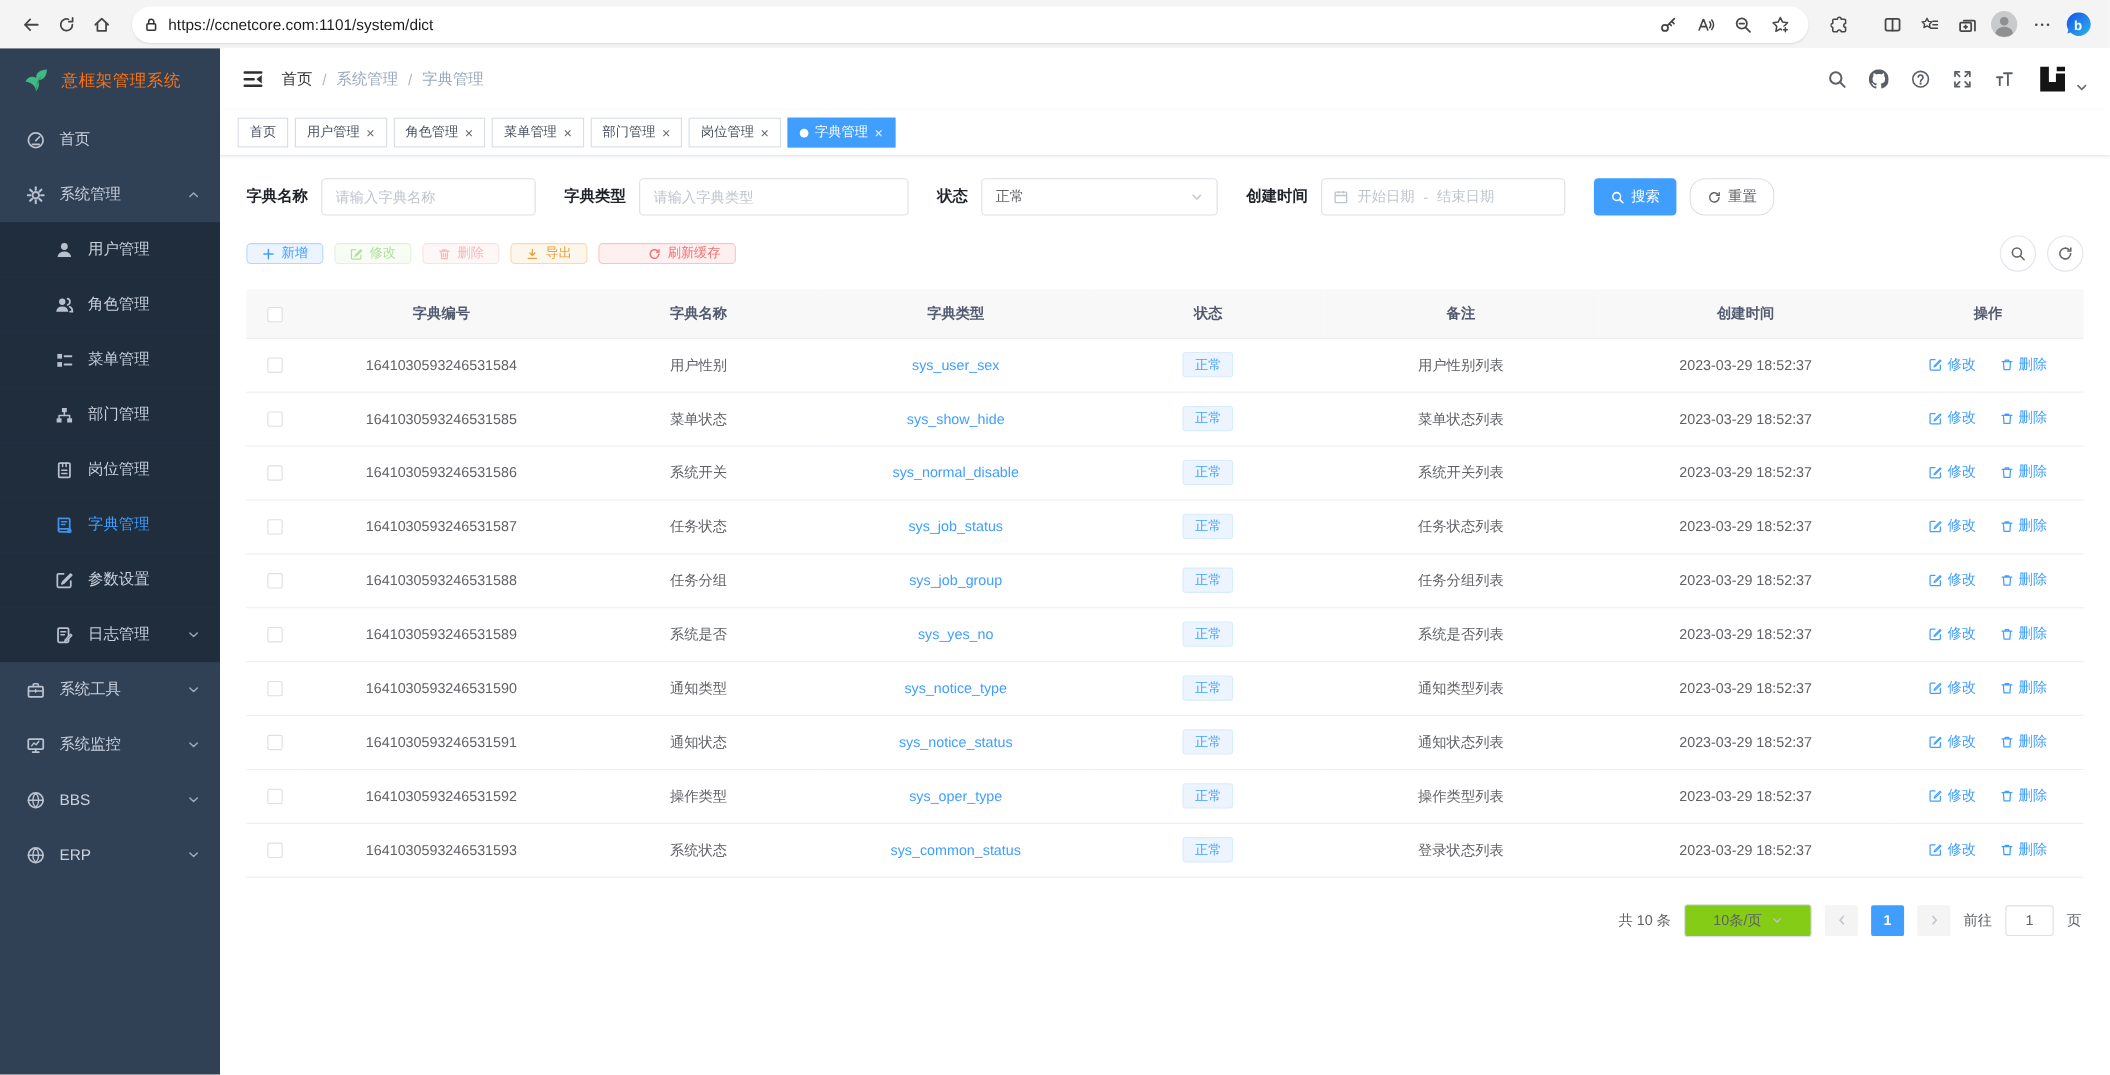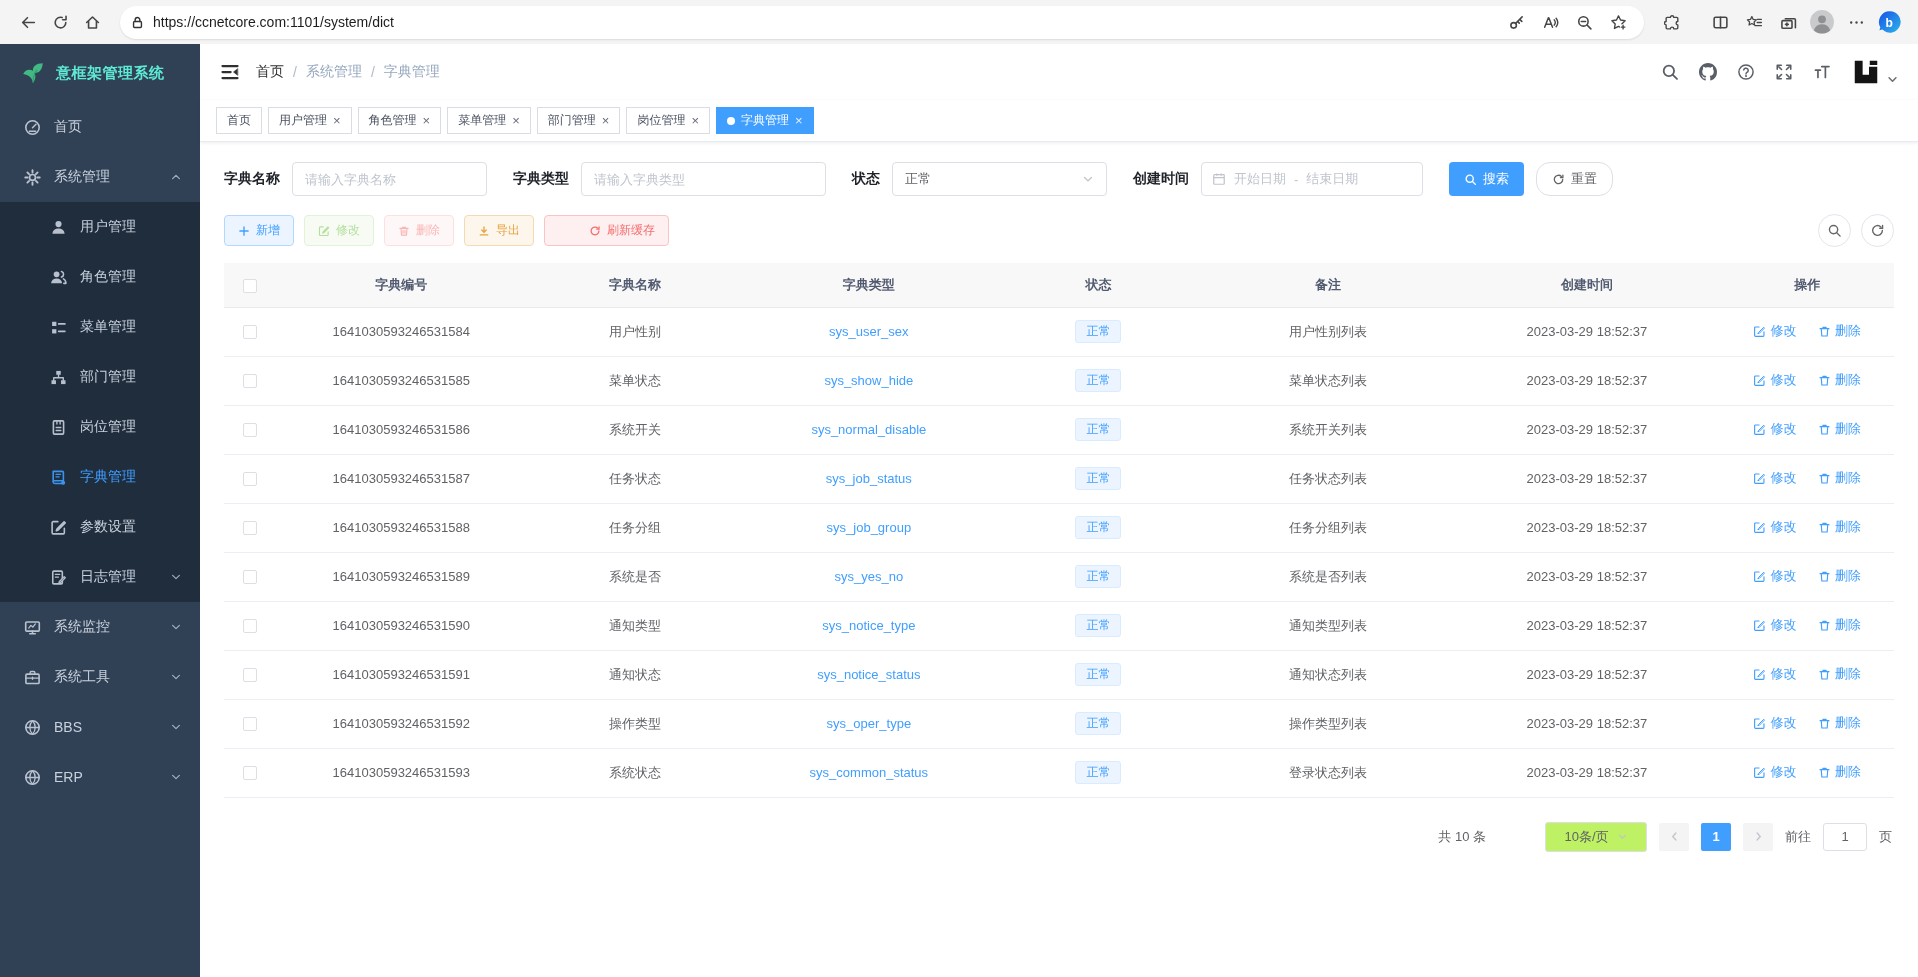--- a/index.html
+++ b/index.html
@@ -24,21 +24,21 @@
   .browser-right{display:flex;align-items:center;gap:2px;flex:none;}
   .v-divider{width:1px;height:18px;background:#c9c9c9;margin:0 6px;}
   .avatar-badge svg{width:26px;height:26px;}
   .bing-badge svg{width:28px;height:28px;}
 
   
   .app{display:flex;height:933px;}
   .sidebar{width:200px;flex:none;background:var(--sidebar-bg);overflow:hidden;}
   .logo-row{height:58px;display:flex;align-items:center;gap:10px;padding-left:20px;}
   .logo-mark{width:26px;height:26px;}
-  .logo-title{color:#5eead4;font-size:15px;font-weight:bold;letter-spacing:.5px;}
+  .logo-title{color:#f97316;font-size:15px;font-weight:normal;letter-spacing:.5px;}
   .menu-item{height:50px;display:flex;align-items:center;gap:13px;padding:0 18px 0 24px;
              font-size:14px;color:#c9d1dd;cursor:pointer;}
   .menu-item.sub{padding-left:50px;background:var(--submenu-bg);}
   .menu-item.active{color:var(--accent);}
   .menu-item .m-icon{width:17px;height:17px;opacity:.9;flex:none;}
   .menu-item .chevron{margin-left:auto;width:12px;height:12px;opacity:.75;}
 
   .main{flex:1;display:flex;flex-direction:column;min-width:0;background:#fff;}
 
   
@@ -79,21 +79,21 @@
             gap:8px;padding:0 10px;font-size:13px;color:#bfc4cd;background:#fff;}
   .date-box .cal{width:14px;height:14px;color:#c0c4cc;flex:none;}
   .date-sep{color:#bfc4cd;}
   .btn{height:34px;border-radius:4px;display:inline-flex;align-items:center;gap:6px;padding:0 15px;
        font-size:13px;cursor:pointer;border:1px solid transparent;white-space:nowrap;}
   .btn .bt-icon{width:13px;height:13px;}
   .btn-search{background:var(--accent);color:#fff;}
   .btn-reset{background:#fff;border-color:#dcdfe6;color:#606266;margin-left:12px;border-radius:14px;}
 
   .toolbar-row{display:flex;align-items:center;gap:10px;margin-top:18px;}
-  .btn-plain{height:31px;padding:0 13px;font-size:12px;border-radius:4px;display:inline-flex;align-items:center;
+  .btn-plain{height:19px;padding:0 13px;font-size:12px;border-radius:4px;display:inline-flex;align-items:center;
              gap:6px;border:1px solid;cursor:pointer;white-space:nowrap;}
   .btn-plain .bt-icon{width:12px;height:12px;}
   .bp-add{color:var(--accent);background:#ecf5ff;border-color:#b3d8ff;}
   .bp-edit{color:var(--success);background:#f0f9eb;border-color:#c2e7b0;}
   .bp-del{color:var(--danger);background:#fef0f0;border-color:#fbc4c4;}
   .bp-export{color:var(--warning);background:#fdf6ec;border-color:#f5dab1;}
   .bp-cache{color:var(--danger);background:#fef0f0;border-color:#fbc4c4;padding-left:44px;}
   .is-disabled{opacity:.5;cursor:not-allowed;}
   .toolbar-right{margin-left:auto;display:flex;gap:10px;}
   .circle-btn{width:33px;height:33px;border:1px solid #e2e5ec;border-radius:50%;background:#fff;color:#666;
@@ -105,22 +105,22 @@
   .grid td{height:49px;border-bottom:1px solid #ebeef5;color:#606266;text-align:center;white-space:nowrap;}
   .checkbox{width:14px;height:14px;border:1px solid #dcdfe6;border-radius:2px;background:#fff;display:inline-block;vertical-align:middle;cursor:pointer;}
   .link{color:var(--accent);cursor:pointer;margin-top:45px;}
   .badge{display:inline-block;padding:3px 10px;border:1px solid #d9ecff;background:#ecf5ff;color:var(--accent);
          border-radius:3px;font-size:12px;line-height:1.3;}
   .op-link{color:var(--accent);display:inline-flex;align-items:center;gap:4px;cursor:pointer;margin:0 9px;}
   .op-link .icon{width:13px;height:13px;}
 
   .pagination{display:flex;align-items:center;justify-content:flex-end;gap:12px;margin-top:24px;
               font-size:13px;color:#606266;padding-right:2px;}
-  .psel{width:102px;height:30px;border:1px solid #dcdfe6;border-radius:3px;display:flex;align-items:center;
-        justify-content:center;gap:8px;cursor:pointer;background:#bef264;margin-left:47px;}
+  .psel{width:116px;height:30px;border:1px solid #dcdfe6;border-radius:3px;display:flex;align-items:center;
+        justify-content:center;gap:8px;cursor:pointer;background:#84cc16;}
   .psel .sel-arrow{width:11px;height:11px;color:#c0c4cc;}
   .pbtn{min-width:30px;height:28px;background:#f4f4f5;border-radius:2px;display:flex;align-items:center;
         justify-content:center;color:#c0c4cc;cursor:pointer;}
   .pbtn .icon{width:11px;height:11px;}
   .pbtn.page{background:var(--accent);color:#fff;font-weight:bold;font-size:13px;}
   .goto-input{width:44px;height:28px;border:1px solid #dcdfe6;border-radius:3px;text-align:center;
               font-size:13px;color:#606266;outline:none;}
 </style>
 </head>
 <body>
@@ -388,40 +388,40 @@
     <span class="menu-label">日志管理</span>
     <span class="icon chevron">
             <svg viewBox="0 0 16 16" fill="none" stroke="currentColor" stroke-width="1.5" stroke-linecap="round" stroke-linejoin="round">
               <path d="M3.5 5.8L8 10.2l4.5-4.4" stroke-width="1.7"></path>
             </svg>
           </span>
   </div>
   <div class="menu-item">
     <span class="icon m-icon" style="width:17px;height:17px;">
             <svg viewBox="0 0 16 16" fill="none" stroke="currentColor" stroke-width="1.5" stroke-linecap="round" stroke-linejoin="round">
+              <rect x="1.8" y="4.8" width="12.4" height="8.8" rx="1"></rect>
+              <path d="M5.8 4.8V3.4a1 1 0 0 1 1-1h2.4a1 1 0 0 1 1 1v1.4M1.8 8.6h12.4M8 7.6v2" stroke-width="1.3"></path>
+            </svg>
+          </span>
+    <span class="menu-label">系统工具</span>
+    <span class="icon chevron">
+            <svg viewBox="0 0 16 16" fill="none" stroke="currentColor" stroke-width="1.5" stroke-linecap="round" stroke-linejoin="round">
+              <path d="M3.5 5.8L8 10.2l4.5-4.4" stroke-width="1.7"></path>
+            </svg>
+          </span>
+  </div>
+  <div class="menu-item">
+    <span class="icon m-icon" style="width:17px;height:17px;">
+            <svg viewBox="0 0 16 16" fill="none" stroke="currentColor" stroke-width="1.5" stroke-linecap="round" stroke-linejoin="round">
               <rect x="1.6" y="2.8" width="12.8" height="8.6" rx="1"></rect>
               <path d="M8 11.4v2.2M5.4 13.9h5.2"></path>
               <path d="M4.5 8.5l2-2.5 1.8 1.6 2.4-3" stroke-width="1.2"></path>
             </svg>
           </span>
     <span class="menu-label">系统监控</span>
-    <span class="icon chevron">
-            <svg viewBox="0 0 16 16" fill="none" stroke="currentColor" stroke-width="1.5" stroke-linecap="round" stroke-linejoin="round">
-              <path d="M3.5 5.8L8 10.2l4.5-4.4" stroke-width="1.7"></path>
-            </svg>
-          </span>
-  </div>
-  <div class="menu-item">
-    <span class="icon m-icon" style="width:17px;height:17px;">
-            <svg viewBox="0 0 16 16" fill="none" stroke="currentColor" stroke-width="1.5" stroke-linecap="round" stroke-linejoin="round">
-              <rect x="1.8" y="4.8" width="12.4" height="8.8" rx="1"></rect>
-              <path d="M5.8 4.8V3.4a1 1 0 0 1 1-1h2.4a1 1 0 0 1 1 1v1.4M1.8 8.6h12.4M8 7.6v2" stroke-width="1.3"></path>
-            </svg>
-          </span>
-    <span class="menu-label">系统工具</span>
     <span class="icon chevron">
             <svg viewBox="0 0 16 16" fill="none" stroke="currentColor" stroke-width="1.5" stroke-linecap="round" stroke-linejoin="round">
               <path d="M3.5 5.8L8 10.2l4.5-4.4" stroke-width="1.7"></path>
             </svg>
           </span>
   </div>
   <div class="menu-item">
     <span class="icon m-icon" style="width:17px;height:17px;">
             <svg viewBox="0 0 16 16" fill="none" stroke="currentColor" stroke-width="1.5" stroke-linecap="round" stroke-linejoin="round">
               <circle cx="8" cy="8" r="6.3"></circle>

